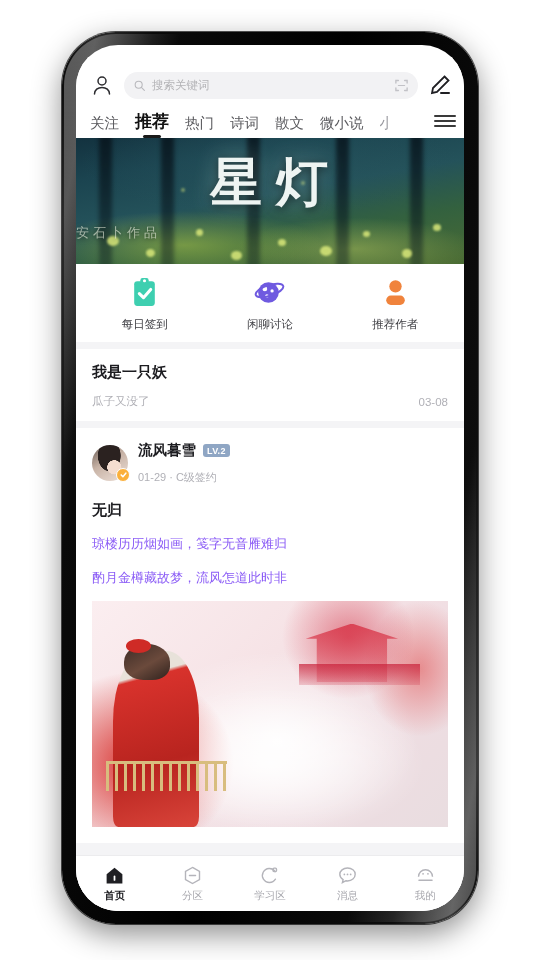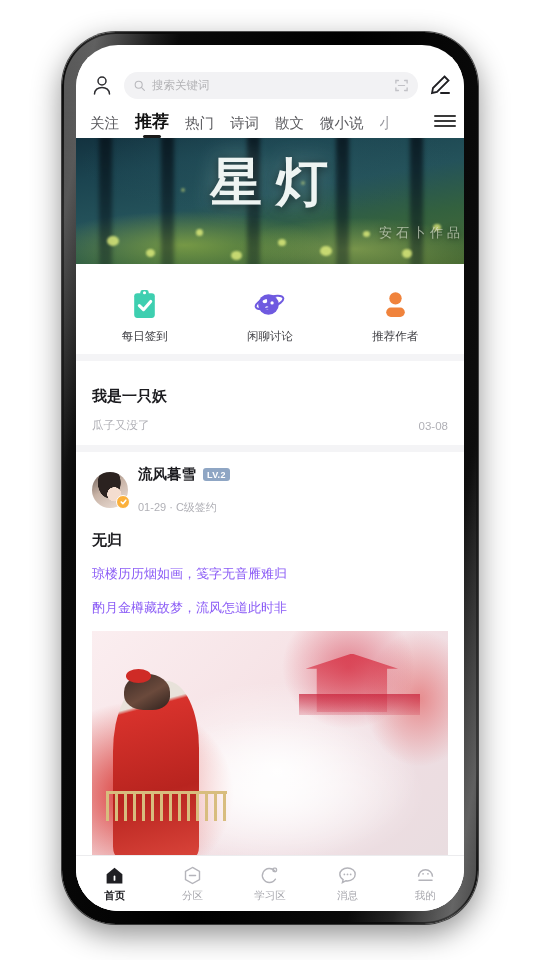--- a/index.html
+++ b/index.html
@@ -109,40 +109,40 @@
   .banner-title {
     position: absolute; left: 12px; right: 0; top: 10px;
     text-align: center;
     font-family: "Liberation Serif", "DejaVu Serif", serif;
     font-size: 52px; font-weight: bold; letter-spacing: 14px;
     color: #eef4f2;
     text-shadow: 0 2px 10px rgba(0,0,0,.6), 0 0 22px rgba(190,230,220,.45);
   }
   .banner-sub {
     position: absolute; left: 0; right: 0; top: 86px;
-    text-align: right;
+    text-align: left;
     font-family: "Liberation Serif", "DejaVu Serif", serif;
     font-size: 13px; letter-spacing: 4px;
     color: rgba(235,240,225,.62);
     text-shadow: 0 1px 5px rgba(0,0,0,.6);
   }
 
   
   .quickrow {
     background: #fff;
     display: flex;
-    padding: 24px 6px 10px;
+    padding: 12px 6px 10px;
   }
   .quick { flex: 1 1 0; display: flex; flex-direction: column; align-items: center; gap: 8px; }
   .quick-ic { width: 33px; height: 33px; }
   .quick-lb { font-size: 11.5px; color: #3d3d42; }
 
   
   .card { background: #fff; margin-top: 7px; padding: 14px 16px 12px; }
-  .card-title { font-size: 15px; font-weight: bold; color: #1c1c20; margin-top: 12px; }
+  .card-title { font-size: 15px; font-weight: bold; color: #1c1c20; }
   .card-meta { display: flex; justify-content: space-between; align-items: center; margin-top: 12px; }
   .card-sub { font-size: 11.5px; color: #b0b0b6; }
   .card-date { font-size: 11.5px; color: #b0b0b6; }
 
   
   .post { background: #fff; margin-top: 7px; padding: 13px 16px 16px; }
   .post-head { display: flex; align-items: center; gap: 10px; }
   .avatar-wrap { position: relative; width: 36px; height: 36px; flex: 0 0 auto; }
   .avatar-img {
     width: 36px; height: 36px; border-radius: 50%;
@@ -159,21 +159,21 @@
     display: flex; align-items: center; justify-content: center;
   }
   .verify-badge svg { width: 7px; height: 7px; }
   .post-name-row { display: flex; align-items: center; gap: 7px; }
   .post-name { font-size: 14.5px; font-weight: bold; color: #1c1c20; }
   .lv-badge {
     font-size: 9px; color: #fff; background: #8fa6c4;
     border-radius: 3px; padding: 1.5px 4px; font-weight: bold;
     letter-spacing: .3px;
   }
-  .post-subrow { font-size: 11px; color: #b0b0b6; margin-top: 16px; }
+  .post-subrow { font-size: 11px; color: #b0b0b6; margin-top: 10px; }
   .post-title { font-size: 15px; font-weight: bold; color: #1c1c20; margin-top: 16px; }
   .post-line { font-size: 13px; color: #8b5cf6; margin-top: 14px; line-height: 1.5; }
   .post-img {
     margin-top: 14px;
     height: 226px; width: 100%;
     background:
       radial-gradient(ellipse 48% 70% at 12% 72%, rgba(214,38,34,.92), rgba(214,38,34,0) 58%),
       radial-gradient(ellipse 30% 44% at 72% 16%, rgba(212,52,72,.55), rgba(212,52,72,0) 62%),
       radial-gradient(ellipse 26% 50% at 92% 30%, rgba(222,60,60,.5), rgba(222,60,60,0) 60%),
       radial-gradient(ellipse 55% 55% at 52% 62%, rgba(255,255,255,.92), rgba(255,255,255,0) 72%),

